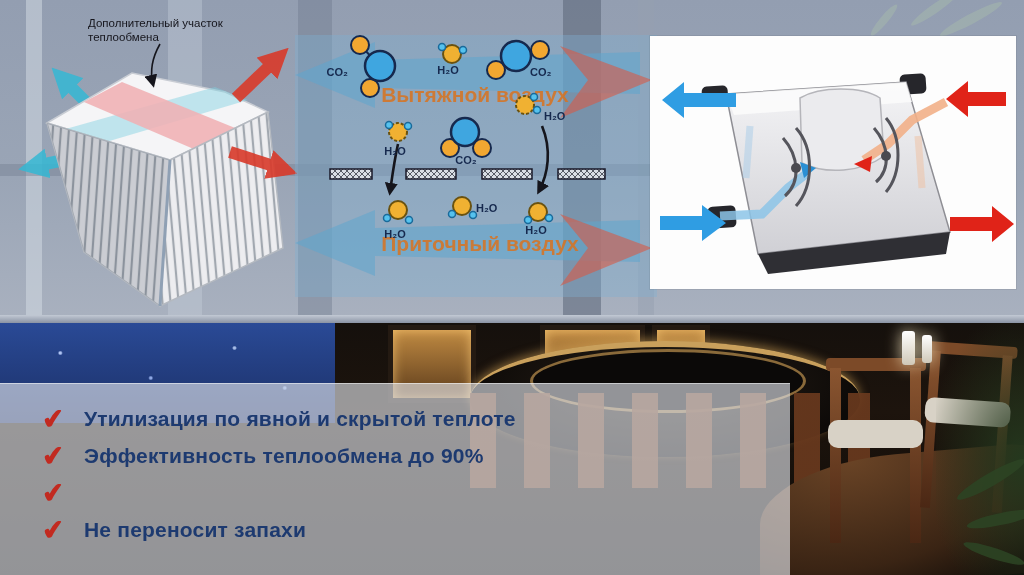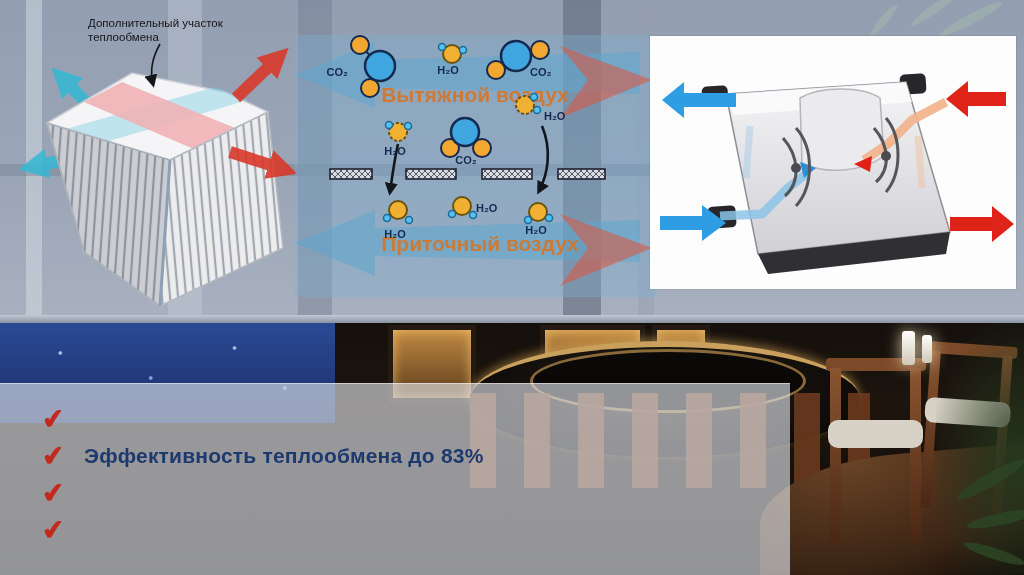--- a/index.html
+++ b/index.html
@@ -322,26 +322,28 @@
         <polygon points="300,181 342,181 342,170 364,188 342,206 342,195 300,195" fill="#e02318"></polygon>
       </g>
     </svg>
   </div>
 
   <div class="glass"></div>
 
   <div class="features">
     <div class="feature-row">
       <span class="check">✔</span>
+      <span class="feature-text">Утилизация по явной и скрытой теплоте</span>
     </div>
     <div class="feature-row">
       <span class="check">✔</span>
-      <span class="feature-text">Эффективность теплообмена до 83%</span>
+      <span class="feature-text">Эффективность теплообмена до 90%</span>
     </div>
     <div class="feature-row">
       <span class="check">✔</span>
     </div>
     <div class="feature-row">
       <span class="check">✔</span>
+      <span class="feature-text">Не переносит запахи</span>
     </div>
   </div>
 
 </div>
 
 </body></html>

